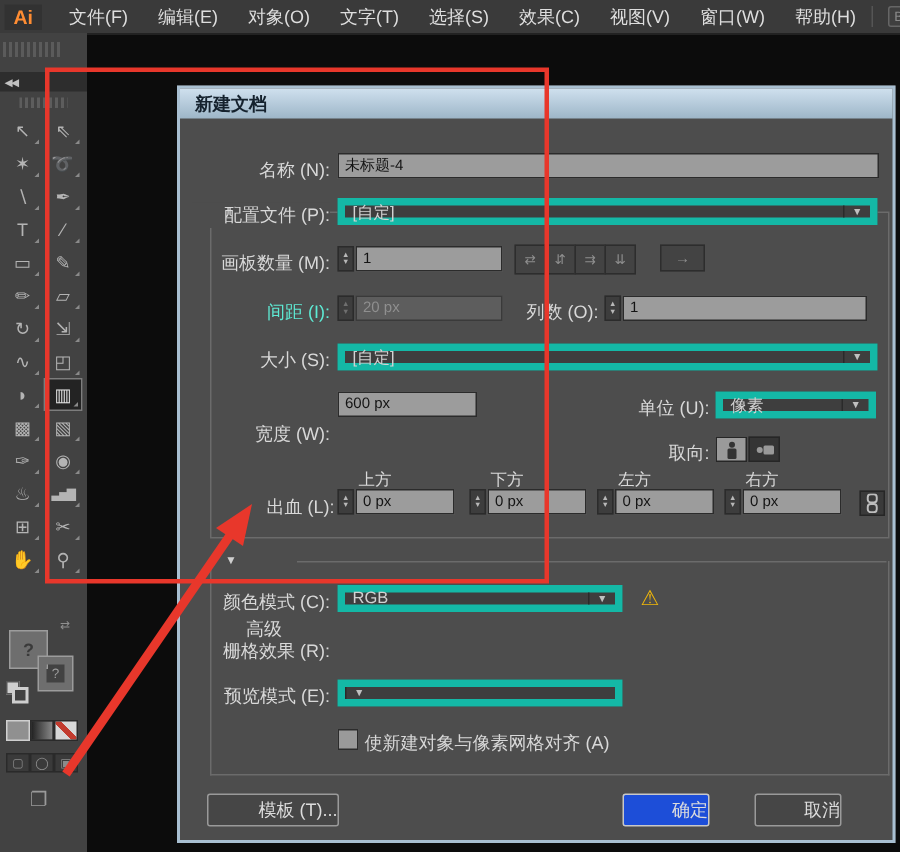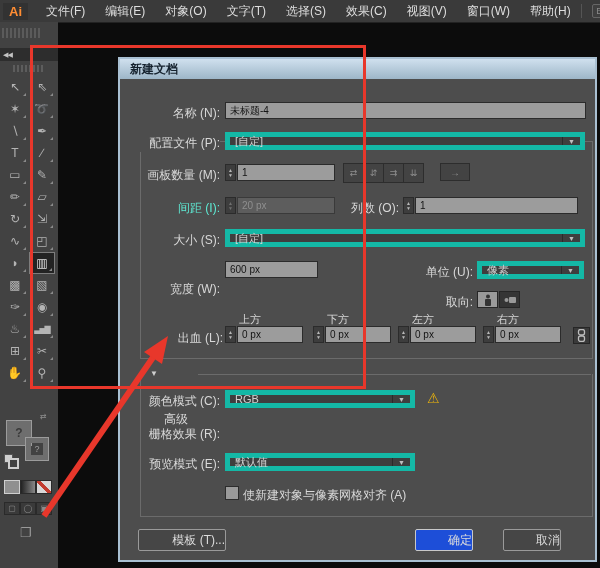--- a/index.html
+++ b/index.html
@@ -386,21 +386,20 @@
       <span class="dd-btn">
           <span class="dd-arrow">▼</span>
         </span>
     </div>
     <span class="warn" style="left:307px;top:331px;">⚠</span>
 
     <span class="lab" style="left:8px;top:367px;width:92px;">栅格效果 (R):</span>
 
     <span class="lab" style="left:8px;top:397px;width:92px;">预览模式 (E):</span>
     <div class="dd" style="left:105px;top:394px;width:190px;">
-      <span class="dd-val">默认值</span>
       <span class="dd-btn">
           <span class="dd-arrow">▼</span>
         </span>
     </div>
 
     <span class="cbx" style="left:105px;top:427px;"></span>
     <span class="cblabel" style="left:123px;top:428px;">使新建对象与像素网格对齐 (A)</span>
 
     <button class="btn" style="left:18px;top:470px;width:88px;">模板 (T)...</button>
     <button class="btn default" style="left:295px;top:470px;width:58px;">确定</button>

